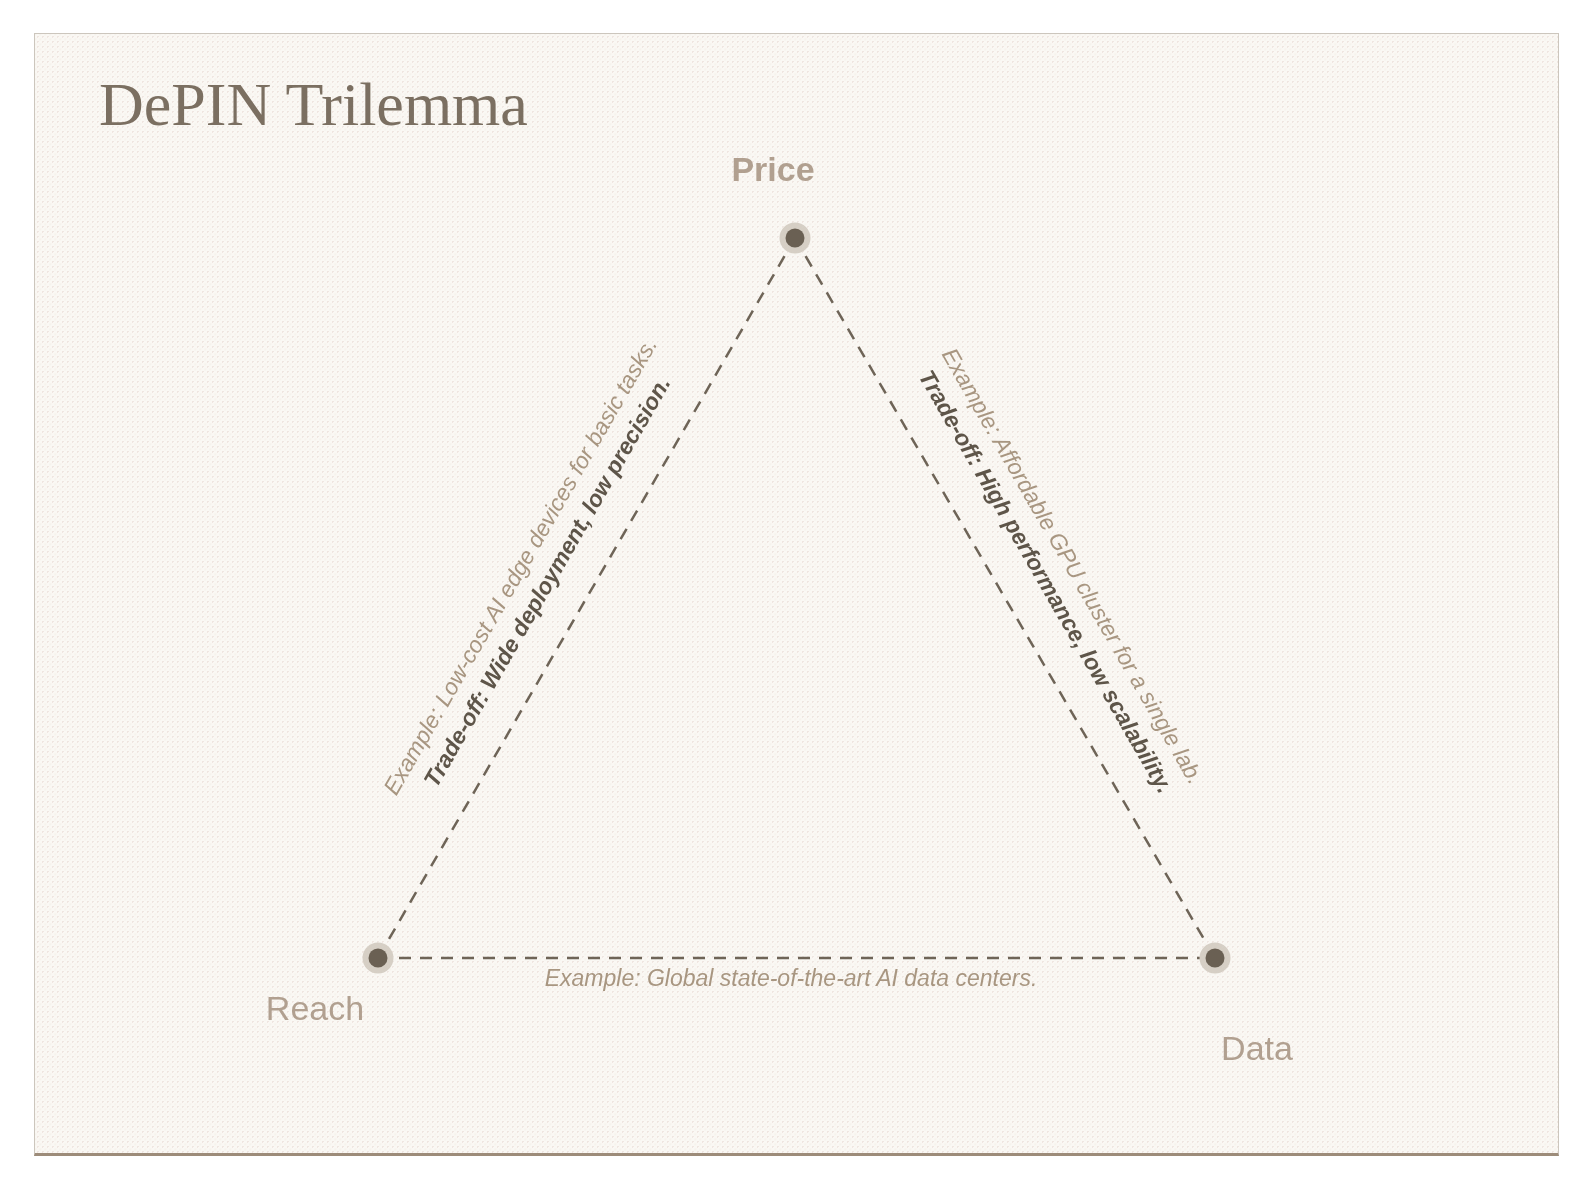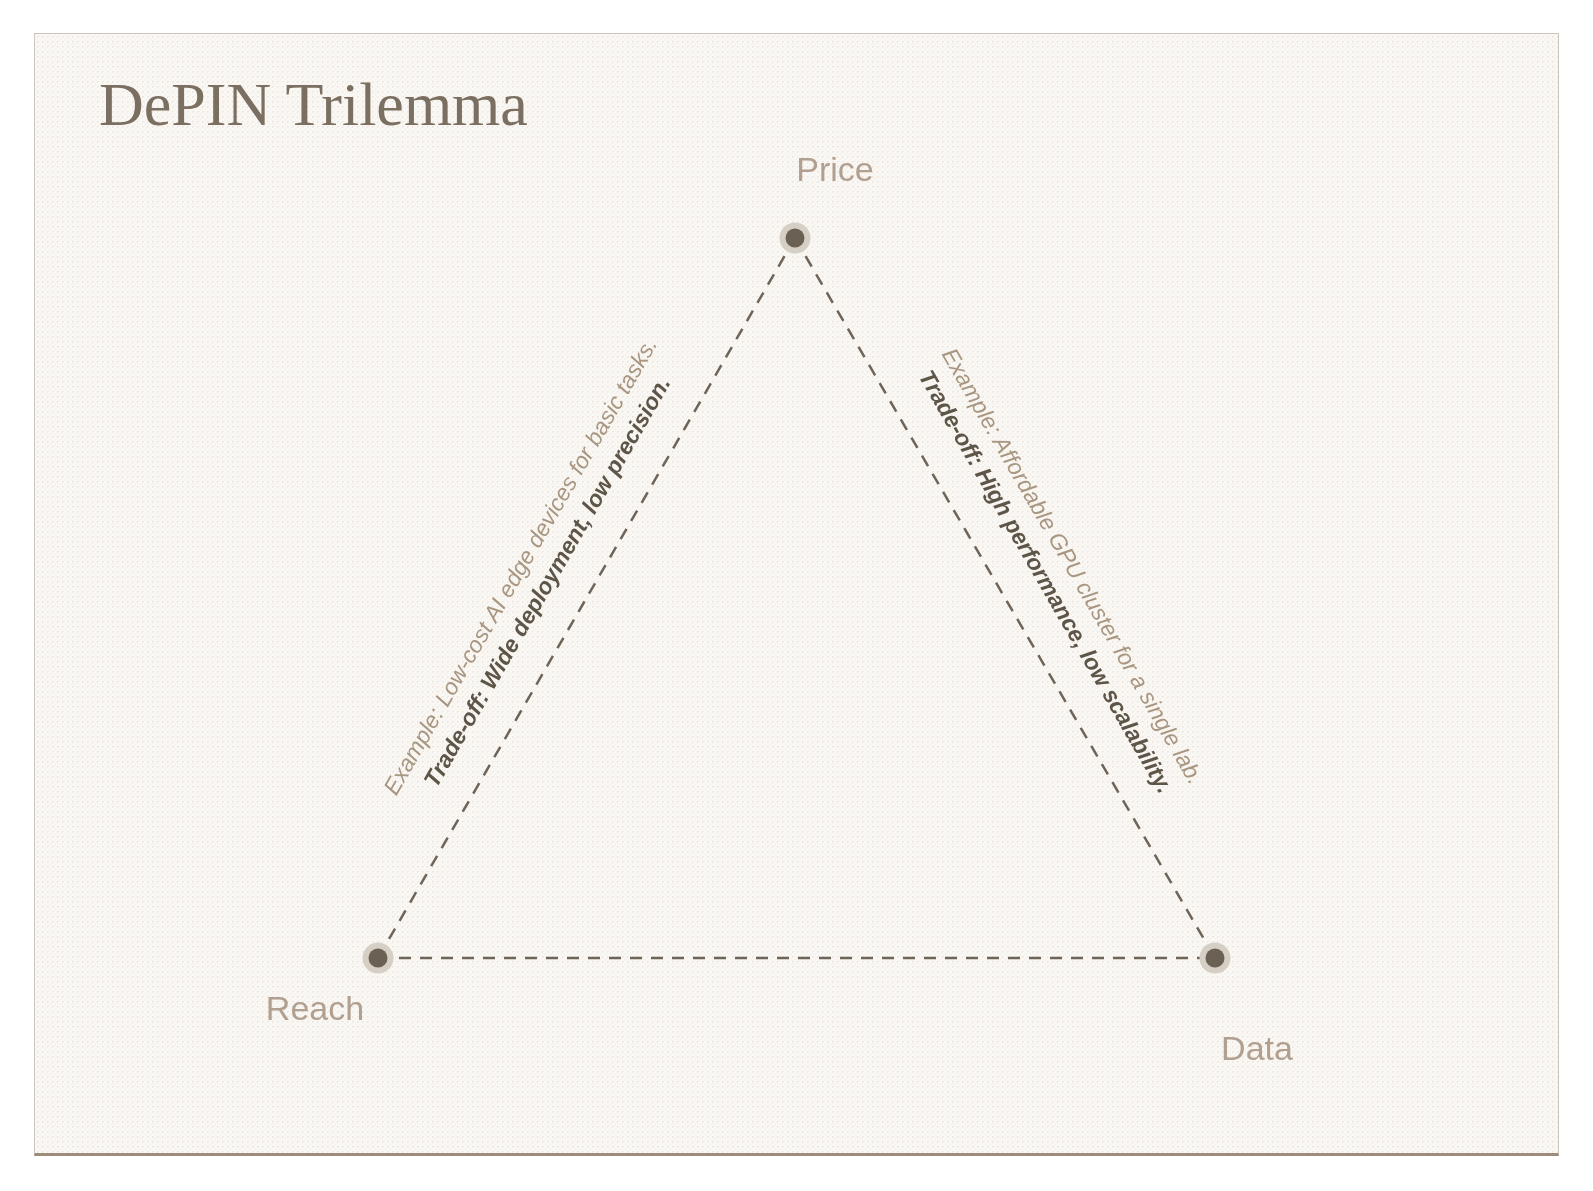--- a/index.html
+++ b/index.html
@@ -47,21 +47,21 @@
     left: 0;
     top: 0;
   }
   .vertex-label {
     position: absolute;
     transform: translate(-50%, -50%);
     font-size: 34px;
     color: #b1a090;
     white-space: nowrap;
   }
-  .vertex-label.price { left: 800px; top: 135px; }
+  .vertex-label.price { left: 738px; top: 135px; font-weight: bold; }
   .vertex-label.reach { left: 280px; top: 974px; }
   .vertex-label.data  { left: 1222px; top: 976px; margin-top: 38px; }
 
   .edge-note {
     position: absolute;
     width: 760px;
     text-align: center;
     font-style: italic;
     pointer-events: none;
   }
@@ -134,16 +134,17 @@
       <div class="example">Example: Low-cost AI edge devices for basic tasks.</div>
       <div class="tradeoff">Trade-off: Wide deployment, low precision.</div>
     </div>
 
     <div class="edge-note right">
       <div class="example">Example: Affordable GPU cluster for a single lab.</div>
       <div class="tradeoff">Trade-off: High performance, low scalability.</div>
     </div>
 
     <div class="edge-note bottom">
+      <div class="example">Example: Global state-of-the-art AI data centers.</div>
     </div>
 
   </div>
 </div>
 
 </body></html>

